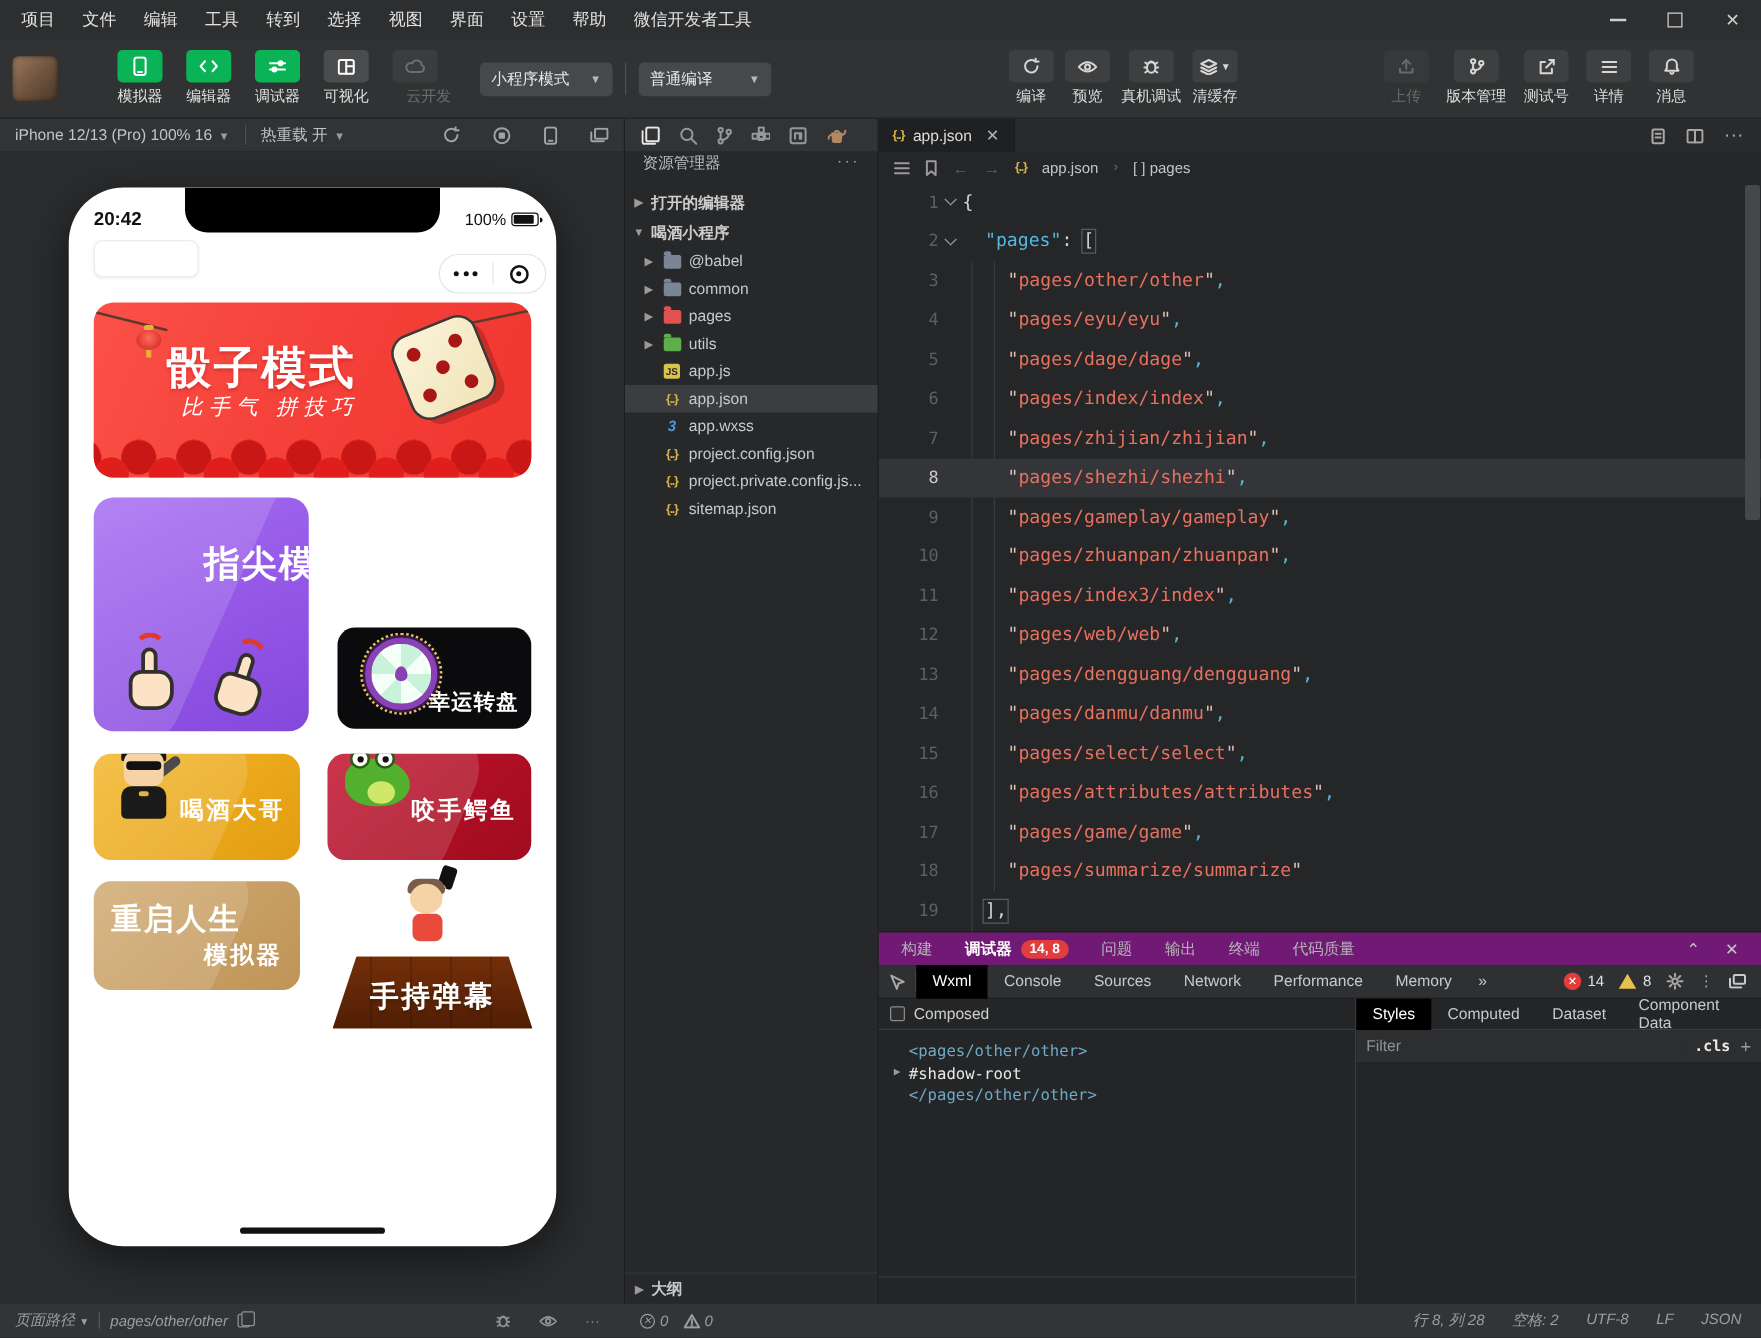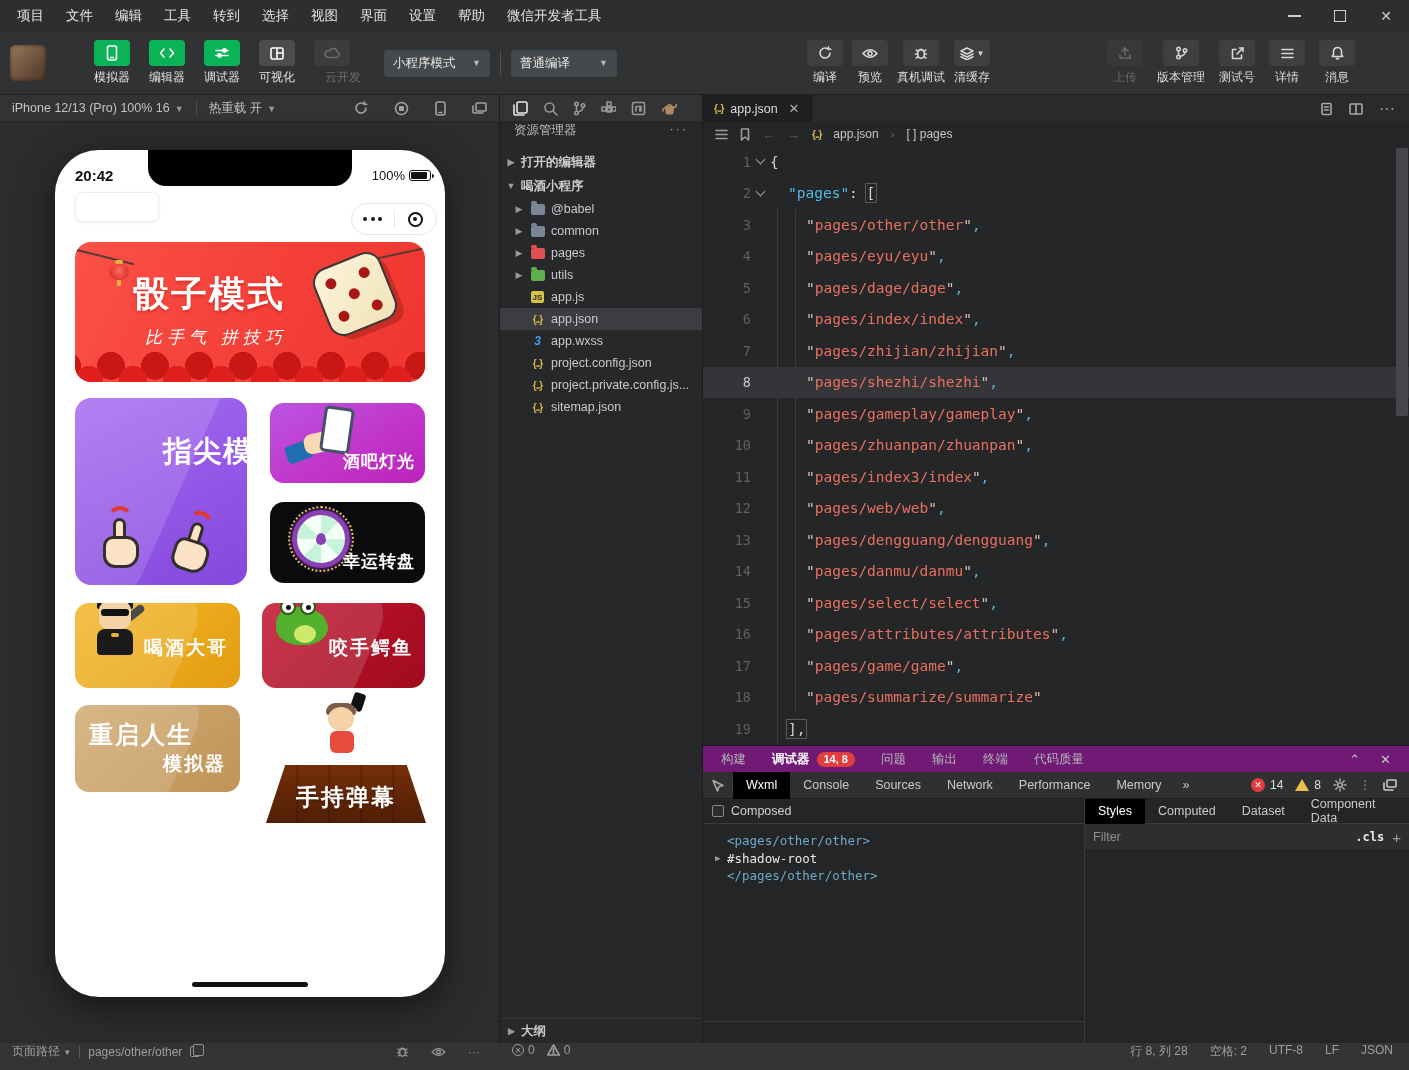--- a/index.html
+++ b/index.html
@@ -67,21 +67,21 @@
   .cap-target i::after { content:""; position:absolute; left:3.5px; top:3.5px; width:4px; height:4px; border-radius:50%; background:#111; }
 
   
   .banner { position:absolute; left:20px; top:92px; width:350px; height:140px; border-radius:12px; overflow:hidden; background:linear-gradient(115deg,#fb5148 0%,#f5423a 45%,#ef352f 100%); }
   .waves { position:absolute; left:-8px; right:-8px; bottom:-16px; height:52px;
     background-image:
       radial-gradient(circle at 50% 45%, #e01f1c 0 42%, transparent 43%),
       radial-gradient(circle at 50% 45%, #c81714 0 42%, transparent 43%);
     background-size:44px 44px,44px 44px; background-position:0 14px,22px 0; background-repeat:repeat-x; }
   .banner-title { position:absolute; left:58px; top:28px; font-size:36px; font-weight:bold; color:#fff; letter-spacing:2px; text-shadow:0 2px 3px rgba(150,10,10,.35); }
-  .banner-sub { position:absolute; left:70px; top:84px; font-size:17px; color:#fff; letter-spacing:5px; font-style:italic; }
+  .banner-sub { position:absolute; left:70px; top:72px; font-size:17px; color:#fff; letter-spacing:5px; font-style:italic; }
   .dice { position:absolute; right:34px; top:16px; width:72px; height:72px; background:linear-gradient(145deg,#fbf4da,#f0e3b8); border:2.5px solid #3a3a3a; border-radius:16px; transform:rotate(-22deg); box-shadow:6px 8px 0 -2px rgba(120,20,15,.35); }
   .dice i { position:absolute; width:11px; height:11px; border-radius:50%; background:#a81616; }
   .dice i:nth-child(1){left:10px;top:10px;} .dice i:nth-child(2){right:12px;top:12px;}
   .dice i:nth-child(3){left:28px;top:28px;} .dice i:nth-child(4){left:10px;bottom:12px;} .dice i:nth-child(5){right:12px;bottom:10px;}
   .lantern { position:absolute; width:20px; height:16px; background:radial-gradient(circle at 50% 40%,#ff6b5e,#d01f1a); border-radius:50%; }
   .lantern::before { content:""; position:absolute; left:6px; top:-4px; width:8px; height:4px; background:#e8b13c; border-radius:2px; }
   .lantern::after { content:""; position:absolute; left:8px; bottom:-6px; width:4px; height:6px; background:#e8b13c; }
   .lan1 { left:34px; top:22px; } .lan2 { right:46px; top:20px; }
   .branch { position:absolute; height:2px; background:#5c3a2e; border-radius:2px; }
   .br1 { left:0; top:14px; width:60px; transform:rotate(14deg); }
@@ -225,21 +225,21 @@
   .styletabs { height:25px; display:flex; align-items:center; font-size:12.5px; color:#c8c9ca; border-bottom:1px solid #3a3b3d; flex:none; }
   .stab { padding:0 13px; height:25px; display:flex; align-items:center; }
   .stab.active { background:#000; color:#fff; }
   .filterrow { height:27px; display:flex; align-items:center; background:#2c2e30; border-bottom:1px solid #1d1e1f; padding:0 8px; gap:8px; flex:none; }
   .filterinput { flex:1; background:#2c2e30; border:none; color:#f97316; font-size:12.5px; outline:none; font-family:"Liberation Sans",sans-serif; }
   .filterinput::placeholder { color:#8f9092; }
   .clslab { font-family:"DejaVu Sans Mono",monospace; font-size:12px; color:#e8e8e8; font-weight:bold; }
   .plus { color:#9a9a9a; font-size:15px; }
 
   
-  .statusbar { height:27px; background:#323436; display:flex; align-items:flex-start; font-size:12px; color:#9d9ea0; }
+  .statusbar { height:27px; background:#323436; display:flex; align-items:center; font-size:12px; color:#9d9ea0;font-style:italic; }
   .sb-left { width:500px; display:flex; align-items:center; padding:0 12px; gap:8px; flex:none; }
   .sb-left .caret { font-size:8px; }
   .sb-left .sep { width:1px; height:13px; background:#55575a; }
   .sb-lefticons { margin-left:auto; display:flex; gap:22px; color:#8f9092; margin-right:8px; align-items:center; }
   .copyico { width:10px; height:11px; border:1px solid #8f9092; border-radius:2px; position:relative; }
   .copyico::before { content:""; position:absolute; left:2px; top:-3px; width:9px; height:10px; border:1px solid #8f9092; border-radius:2px; background:#323436; }
   .sb-mid { display:flex; align-items:center; gap:12px; padding-left:12px; }
   .sb-mid .pair { display:flex; align-items:center; gap:4px; }
   .circ-x { width:12px; height:12px; border:1px solid #9d9ea0; border-radius:50%; font-size:8px; display:flex; align-items:center; justify-content:center; }
   .sb-right { margin-left:auto; display:flex; gap:22px; padding-right:16px; }
@@ -517,26 +517,20 @@
               <span class="finger"></span>
               <span class="palm"></span>
             </div>
           <div class="hand h2">
               <span class="arc"></span>
               <span class="finger"></span>
               <span class="palm"></span>
             </div>
         </div>
 
-        <div class="tile t-jiuba">
-          <div class="mini-sleeve"></div>
-          <div class="mini-hand"></div>
-          <div class="mini-phone"></div>
-          <div class="lab">酒吧灯光</div>
-        </div>
 
         <div class="tile t-zhuanpan">
           <div class="wheel"></div>
           <div class="lab">幸运转盘</div>
         </div>
 
         <div class="tile t-dage sheen">
           <div class="man">
               <span class="bat"></span>
               <span class="hair"></span>

